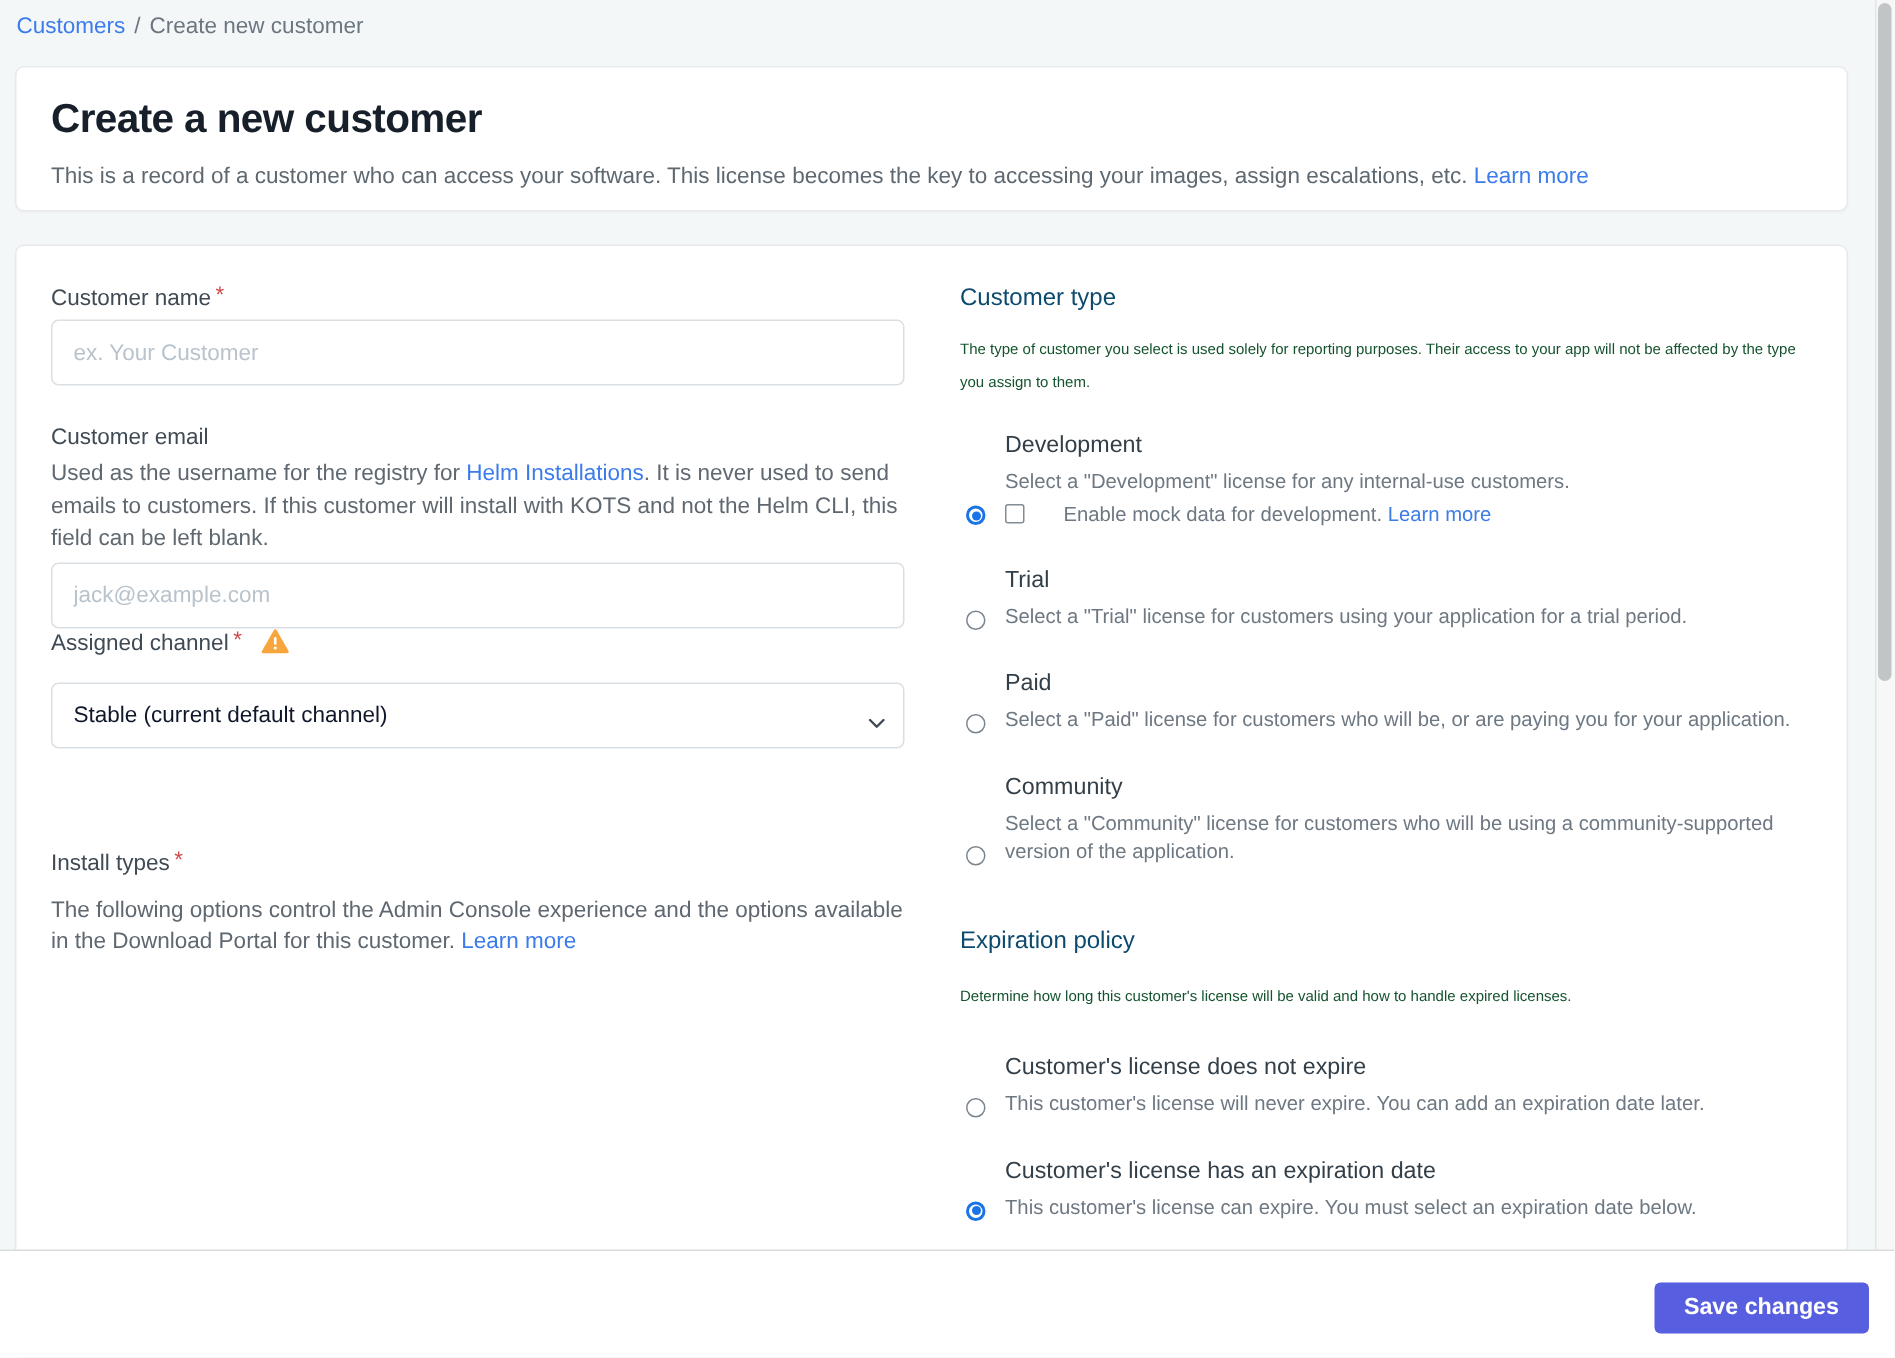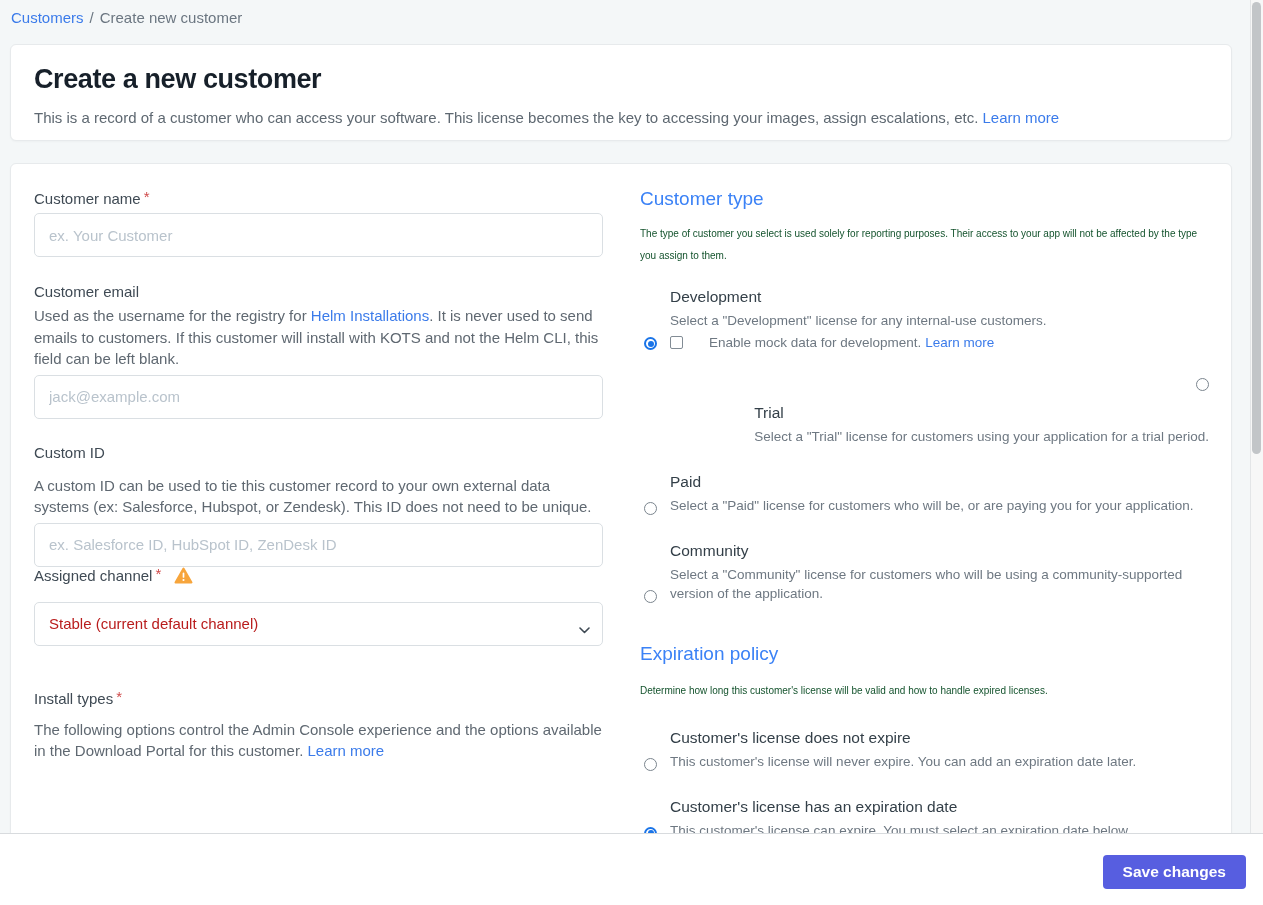--- a/index.html
+++ b/index.html
@@ -39,53 +39,53 @@
     width:100%; height:44px; margin-top:5px; padding:0 14px;
     border:1px solid #dadfe3; border-radius:5px;
     font-family:"Liberation Sans", sans-serif; font-size:15px; color:#3f4a54;
     background:#fff; outline:none;
   }
   input.text-input::placeholder { color:#b9c3cc; opacity:1; }
   .select-wrap { position:relative; margin-top:14px; }
   select.select-input {
     width:100%; height:44px; padding:0 32px 0 14px;
     border:1px solid #dadfe3; border-radius:5px; background:#fff;
-    font-family:"Liberation Sans", sans-serif; font-size:15px; color:#b91c1c;
+    font-family:"Liberation Sans", sans-serif; font-size:15px; color:#0f172a;
     appearance:none; -webkit-appearance:none; outline:none; cursor:pointer;
   }
   .select-chevron { position:absolute; right:13px; top:18px; pointer-events:none; }
   .warning-icon { display:inline-block; vertical-align:-3px; margin-left:9px; }
 
   .mt-26 { margin-top:26px; } .mt-25 { margin-top:25px; } .mt-41 { }
-  .mt-44 { margin-top:44px; } .mt-16 { margin-top:16px; } .mt-17 { margin-top:17px; }
+  .mt-44 { margin-top:68px; } .mt-16 { margin-top:16px; } .mt-17 { margin-top:17px; }
   .mt-13 { margin-top:13px; } .mt-11 { margin-top:11px; } .mt-4 { margin-top:4px; }
 
   
-  .section-heading { font-size:19px; font-weight:500; color:#3b82f6; line-height:18px; }
+  .section-heading { font-size:16px; font-weight:500; color:#0c4a6e; line-height:18px; }
   .section-desc { margin-top:15px; font-size:10px; color:#14532d; line-height:21.5px; }
   .option { display:flex; align-items:flex-end; gap:13px; padding-left:4px; }
   .option-text { flex:1; }
   .option-title { font-size:15.5px; font-weight:500; color:#333f48; line-height:17px; margin-bottom:6px; }
   .option-desc { font-size:13.5px; color:#6e7882; line-height:19px; }
   .radio {
     flex:0 0 13px; width:13px; height:13px; border:1px solid #7b858e;
     border-radius:50%; position:relative; background:#fff; cursor:pointer;
   }
   .radio.checked { border:2px solid #1a74e8; }
   .radio.checked::after {
     content:""; position:absolute; left:1.5px; top:1.5px; right:1.5px; bottom:1.5px;
     background:#1a74e8; border-radius:50%;
   }
   .checkbox-row { display:flex; align-items:center; gap:26px; margin-top:5px; }
   .checkbox {
     width:13px; height:13px; border:1px solid #828c95; border-radius:2px;
     background:#fff; cursor:pointer; flex:0 0 13px;
   }
   .checkbox-label { font-size:13.5px; color:#6e7882; }
-  .opt-gap-22 { margin-top:22px; } .opt-gap-28 { margin-top:28px;flex-direction:column; } .opt-gap-27 { margin-top:27px; }
+  .opt-gap-22 { margin-top:22px; } .opt-gap-28 { margin-top:28px; } .opt-gap-27 { margin-top:27px; }
   .opt-gap-42 { margin-top:42px; }
 
   
   .footer {
     position:absolute; left:0; top:833px; width:1263px; height:72px;
     background:#ffffff; border-top:1px solid #d8dbde; z-index:6;
   }
   .save-btn {
     position:absolute; right:17px; top:21px; height:34px; padding:0 20px;
     background:#575ee0; color:#ffffff; font-family:"Liberation Sans", sans-serif;
@@ -129,25 +129,20 @@
       </div>
 
       <div class="mt-26">
         <div class="field-label">Customer email</div>
         <div class="help-text mt-4">
           <span>Used as the username for the registry for </span><a class="inline-link">Helm Installations</a><span>. It is never used to send emails to customers. If this customer will install with KOTS and not the Helm CLI, this field can be left blank.</span>
         </div>
         <input class="text-input mt-16" type="text" placeholder="jack@example.com" style="">
       </div>
 
-      <div class="mt-25">
-        <div class="field-label">Custom ID</div>
-        <div class="help-text mt-13">A custom ID can be used to tie this customer record to your own external data systems (ex: Salesforce, Hubspot, or Zendesk). This ID does not need to be unique.</div>
-        <input class="text-input mt-17" type="text" placeholder="ex. Salesforce ID, HubSpot ID, ZenDesk ID" style="">
-      </div>
 
       <div class="mt-41">
         <div class="field-label">
           <span>Assigned channel</span><span class="req">*</span>
           <span class="warning-icon">
             <svg width="19" height="17" viewBox="0 0 19 17">
               <polygon points="9.5,1.5 17.5,15.5 1.5,15.5" fill="#f7a53c" stroke="#f7a53c" stroke-width="2" stroke-linejoin="round"></polygon>
               <rect x="8.65" y="5.6" width="1.7" height="5.2" rx="0.85" fill="#ffffff"></rect>
               <circle cx="9.5" cy="13" r="1.05" fill="#ffffff"></circle>
             </svg>

